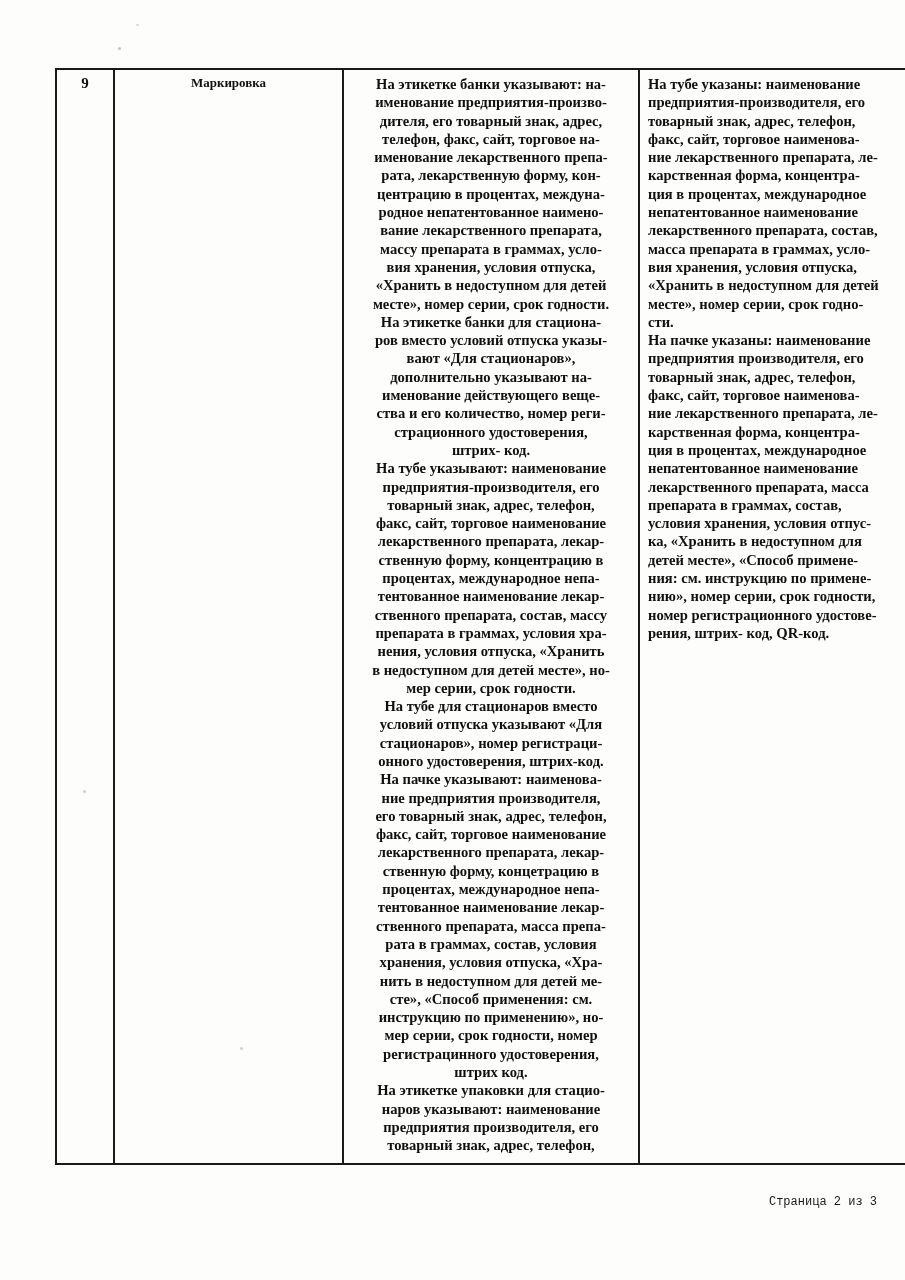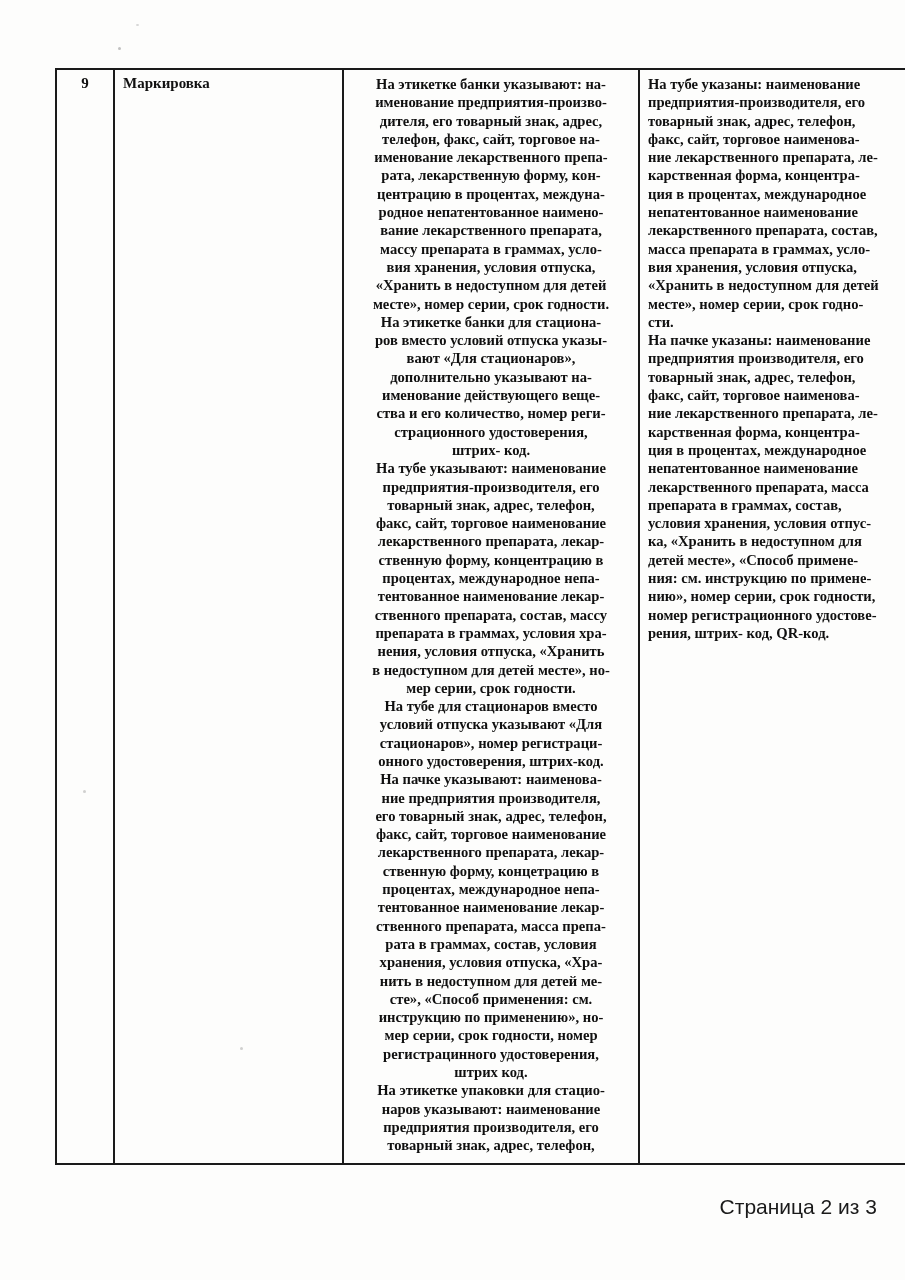--- a/index.html
+++ b/index.html
@@ -33,38 +33,39 @@
     width: 40px;
     text-align: center;
     font-weight: bold;
     font-size: 15px;
     padding-left: 2px;
     padding-right: 2px;
   }
   td.col-name {
     width: 211px;
     font-weight: bold;
-    font-size: 15px;
+    font-size: 13px;
+    text-align: center;
   }
   td.col-text3 { width: 278px; text-align: center; }
   td.col-text4 { width: 286px; }
   .cell-text {
     white-space: pre-line;
     font-weight: bold;
     font-size: 14.6px;
     line-height: 18.3px;
     color: #101010;
   }
   .footer {
     position: absolute;
     right: 28px;
     top: 1195px;
-    font-size: 21px;
+    font-size: 12px;
     color: #1a1a1a;
-    font-family: Liberation Sans, sans-serif;
+    font-family: Liberation Mono, monospace;
   }
   .speck {
     position: absolute;
     background: #9a9a9a;
     border-radius: 50%;
     opacity: 0.6;
   }
   .s1 { left: 118px; top: 47px; width: 3px; height: 3px; }
   .s2 { left: 136px; top: 24px; width: 3px; height: 2px; opacity: 0.4; }
   .s3 { left: 83px; top: 790px; width: 3px; height: 3px; opacity: 0.45; }

